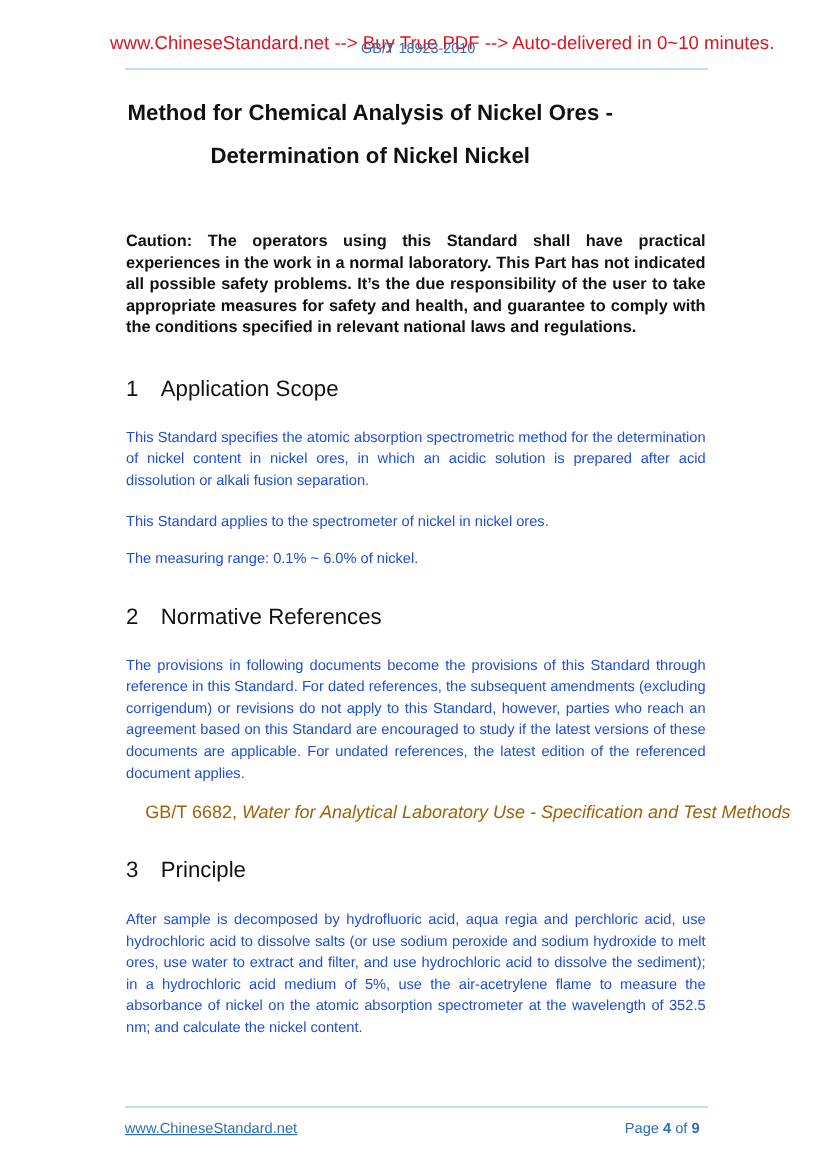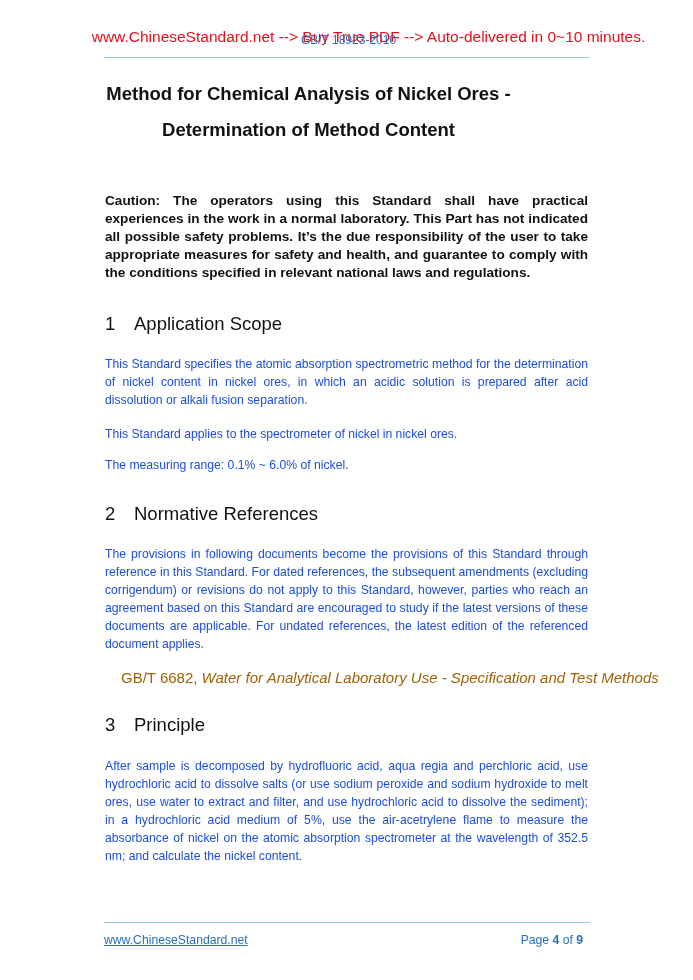--- a/index.html
+++ b/index.html
@@ -27,21 +27,21 @@
   .footer-page b { font-weight:bold; }
 </style>
 </head>
 <body>
 
 <div class="banner">www.ChineseStandard.net --&gt; Buy True PDF --&gt; Auto-delivered in 0~10 minutes.</div>
 <div class="doc-code">GB/T 18923-2010</div>
 <div class="hrule" style="top:57px;"></div>
 
 <div class="title" style="top:83px;">Method for Chemical Analysis of Nickel Ores -</div>
-<div class="title" style="top:119px;">Determination of Method Content</div>
+<div class="title" style="top:119px;">Determination of Nickel Nickel</div>
 
 <div class="caution">Caution: The operators using this Standard shall have practical experiences in the work in a normal laboratory. This Part has not indicated all possible safety problems. It’s the due responsibility of the user to take appropriate measures for safety and health, and guarantee to comply with the conditions specified in relevant national laws and regulations.</div>
 
 <div class="h1" style="top:313px;">
   <span class="num">1</span><span>Application Scope</span>
 </div>
 <div class="p last" style="top:355px;">This Standard specifies the atomic absorption spectrometric method for the determination of nickel content in nickel ores, in which an acidic solution is prepared after acid dissolution or alkali fusion separation.</div>
 <div class="p last" style="top:425px;">This Standard applies to the spectrometer of nickel in nickel ores.</div>
 <div class="p last" style="top:456px;">The measuring range: 0.1% ~ 6.0% of nickel.</div>
 

